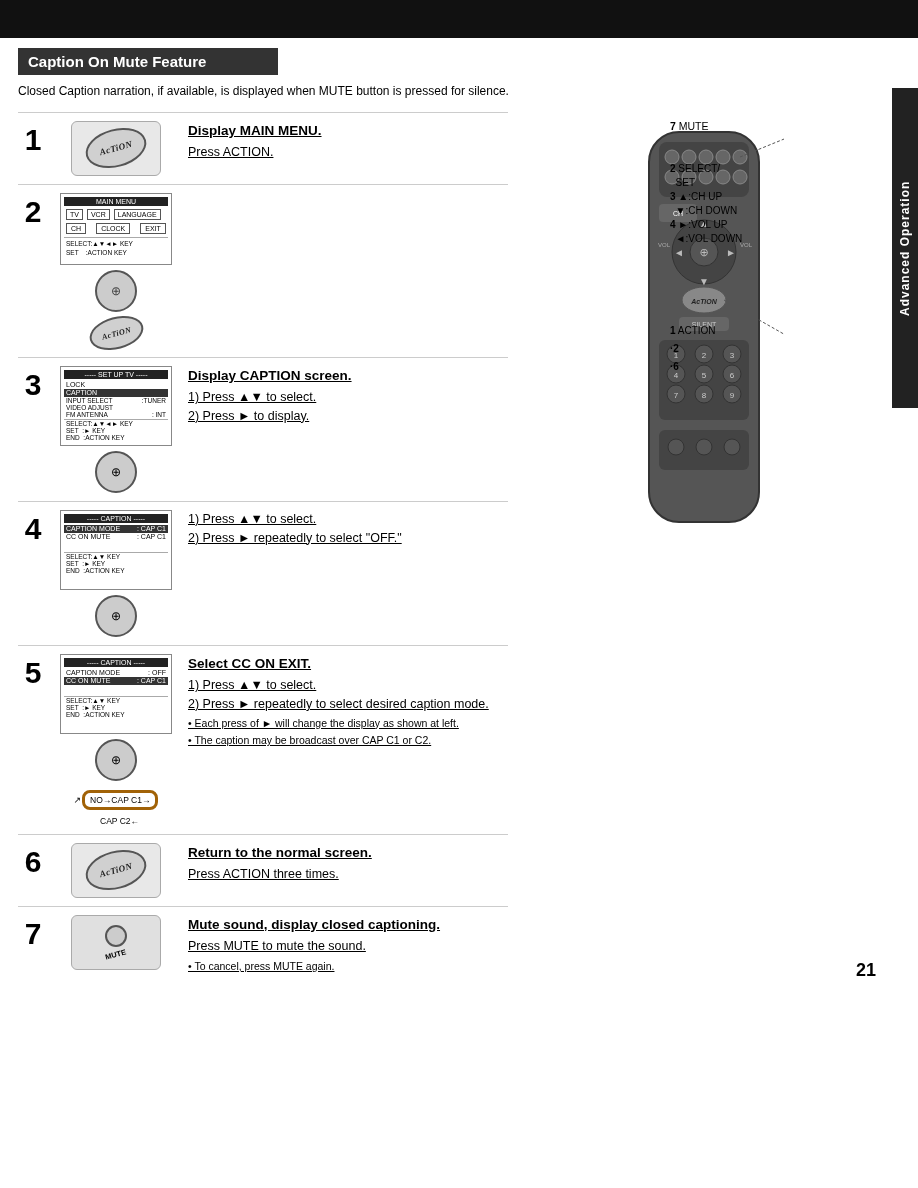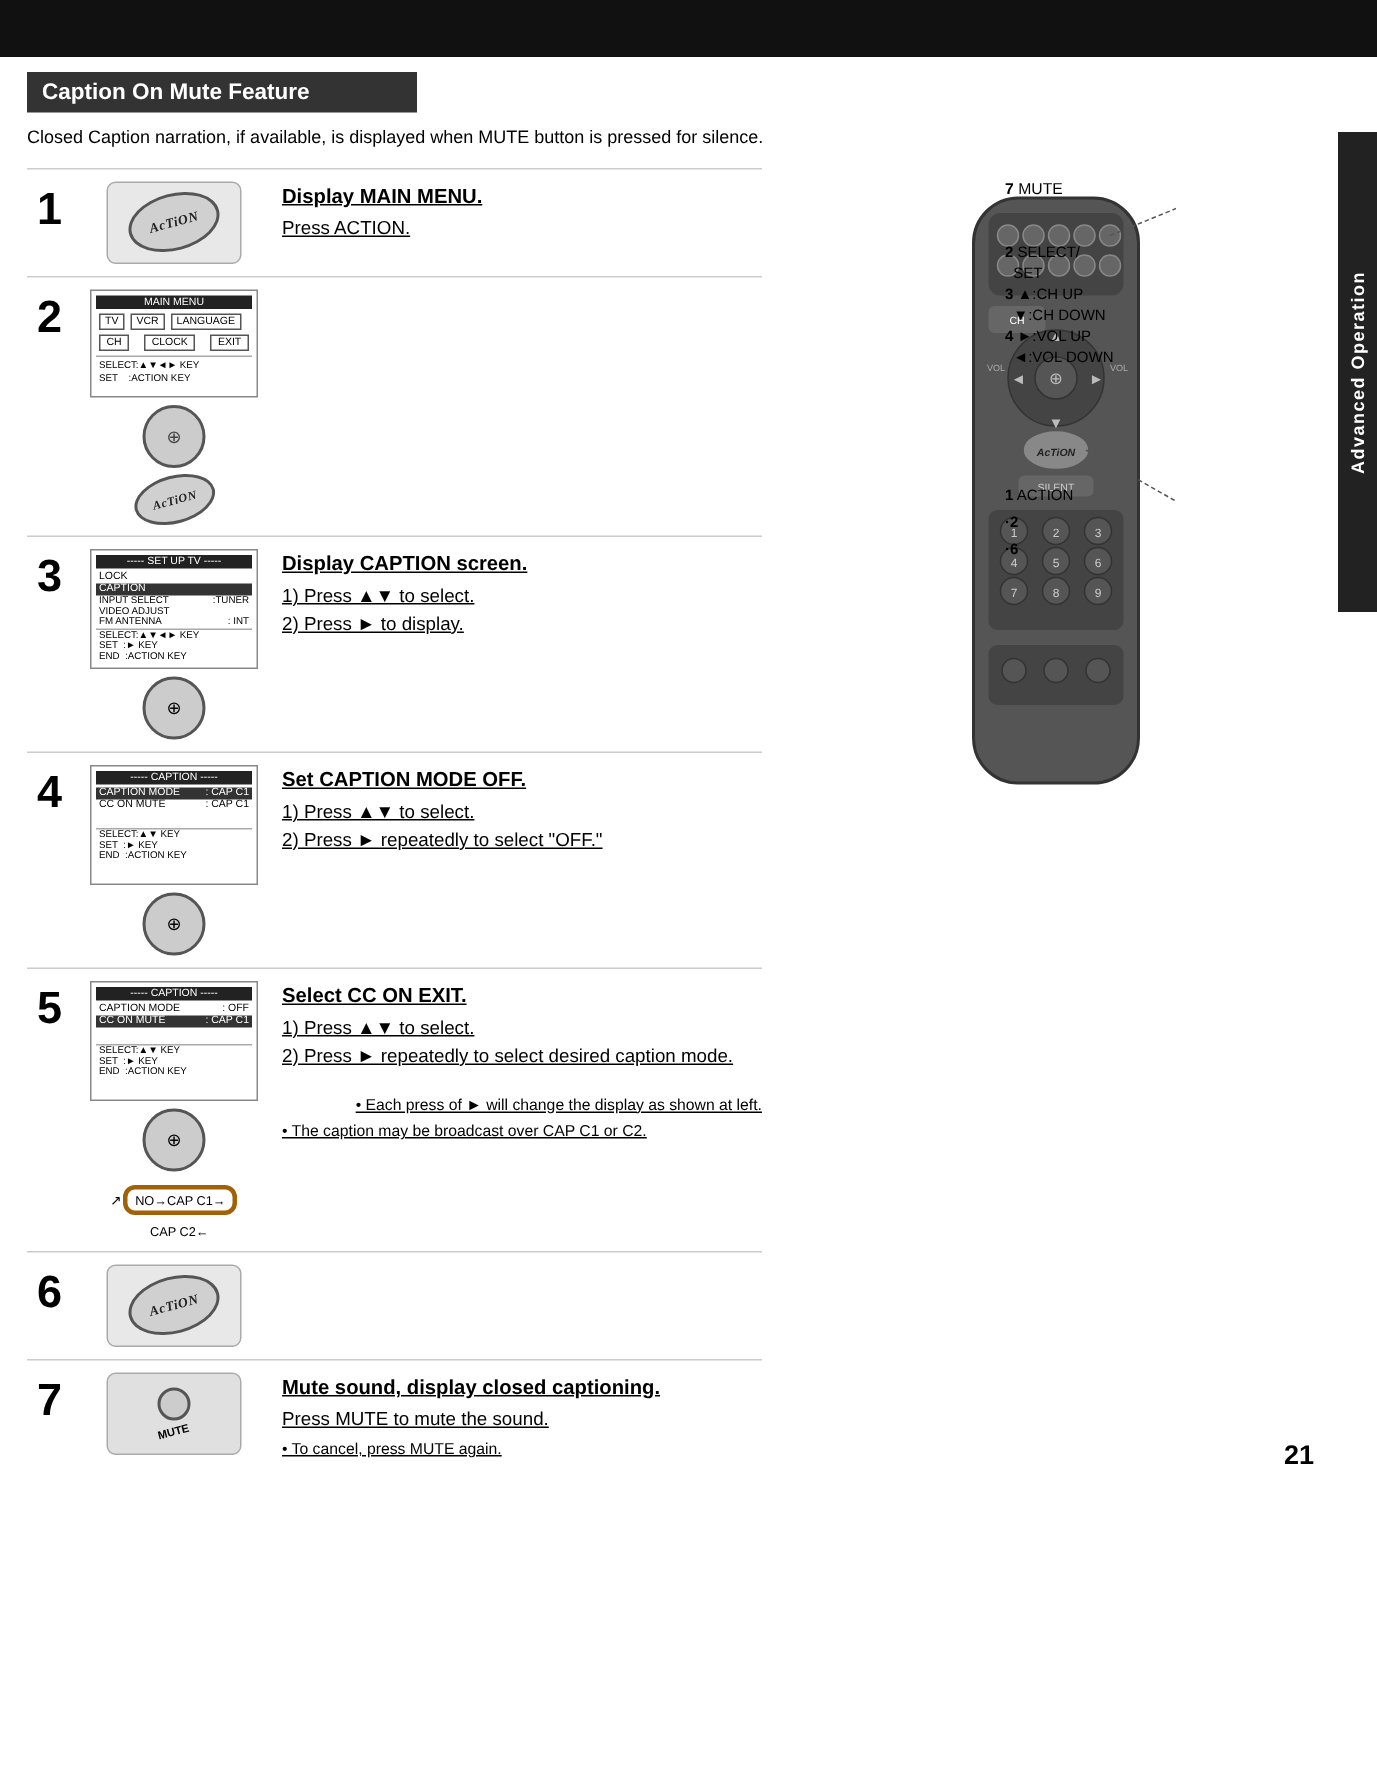--- a/index.html
+++ b/index.html
@@ -312,21 +312,20 @@
               </div>
               <div style="height:10px;"></div>
               <div style="font-size:6.5px;padding:0 2px;margin-top:1px;border-top:1px solid #aaa;">SELECT:▲▼ KEY</div>
               <div style="font-size:6.5px;padding:0 2px;">SET &nbsp;:► KEY</div>
               <div style="font-size:6.5px;padding:0 2px;">END &nbsp;:ACTION KEY</div>
             </div>
             <div style="width:42px;height:42px;border-radius:50%;border:2px solid #555;background:#ccc;display:flex;align-items:center;justify-content:center;font-size:12px;">⊕</div>
           </div>
         </div>
         <div class="step-text">
-          <div class="step-title">Set CAPTION MODE OFF.</div>
           <div>1) Press ▲▼ to select.<br>2) Press ► repeatedly to select "OFF."</div>
         </div>
       </div>
 
       <div class="step-row" style="align-items:flex-start;">
         <div class="step-number">5</div>
         <div class="step-image" style="flex-direction:column;">
           <div style="display:flex;flex-direction:column;gap:5px;align-items:center;">
             <div class="screen-img" style="height:80px;width:112px;">
               <div class="screen-title-bar">----- CAPTION -----</div>
@@ -348,31 +347,35 @@
             <div style="display:flex;align-items:center;font-size:9px;gap:1px;margin-top:4px;">
               <span style="font-size:9px;">↗</span>
               <div style="border:3px solid #a16207;border-radius:8px;padding:2px 5px;font-size:8.5px;white-space:nowrap;">NO→CAP C1→</div>
             </div>
             <div style="font-size:8.5px;margin-top:1px;white-space:nowrap;">&nbsp;&nbsp;&nbsp;CAP C2←</div>
           </div>
         </div>
         <div class="step-text">
           <div class="step-title">Select CC ON EXIT.</div>
           <div>1) Press ▲▼ to select.<br>2) Press ► repeatedly to select desired caption mode.</div>
-          <div style="margin-top:16px;font-size:10.5px;text-align:right;">• Each press of ► will change the display as shown at left.</div>
+          <div style="margin-top:2px;font-size:10.5px;">• Each press of ► will change the display as shown at left.</div>
           <div style="font-size:10.5px;margin-top:2px;">• The caption may be broadcast over CAP C1 or C2.</div>
         </div>
       </div>
 
       <div class="step-row">
         <div class="step-number">6</div>
         <div class="step-image">
           <div class="action-btn-img">
             <div class="action-oval">AcTiON</div>
           </div>
+        </div>
+        <div class="step-text">
+          <div class="step-title">Return to the normal screen.</div>
+          <div>Press ACTION three times.</div>
         </div>
       </div>
 
       <div class="step-row">
         <div class="step-number">7</div>
         <div class="step-image">
           <div class="action-btn-img" style="background:#e0e0e0;">
             <div style="display:flex;flex-direction:column;align-items:center;gap:3px;">
               <div style="width:22px;height:22px;border-radius:50%;border:2px solid #555;background:#ccc;"></div>
               <div style="font-size:7.5px;font-weight:bold;transform:rotate(-15deg);">MUTE</div>

